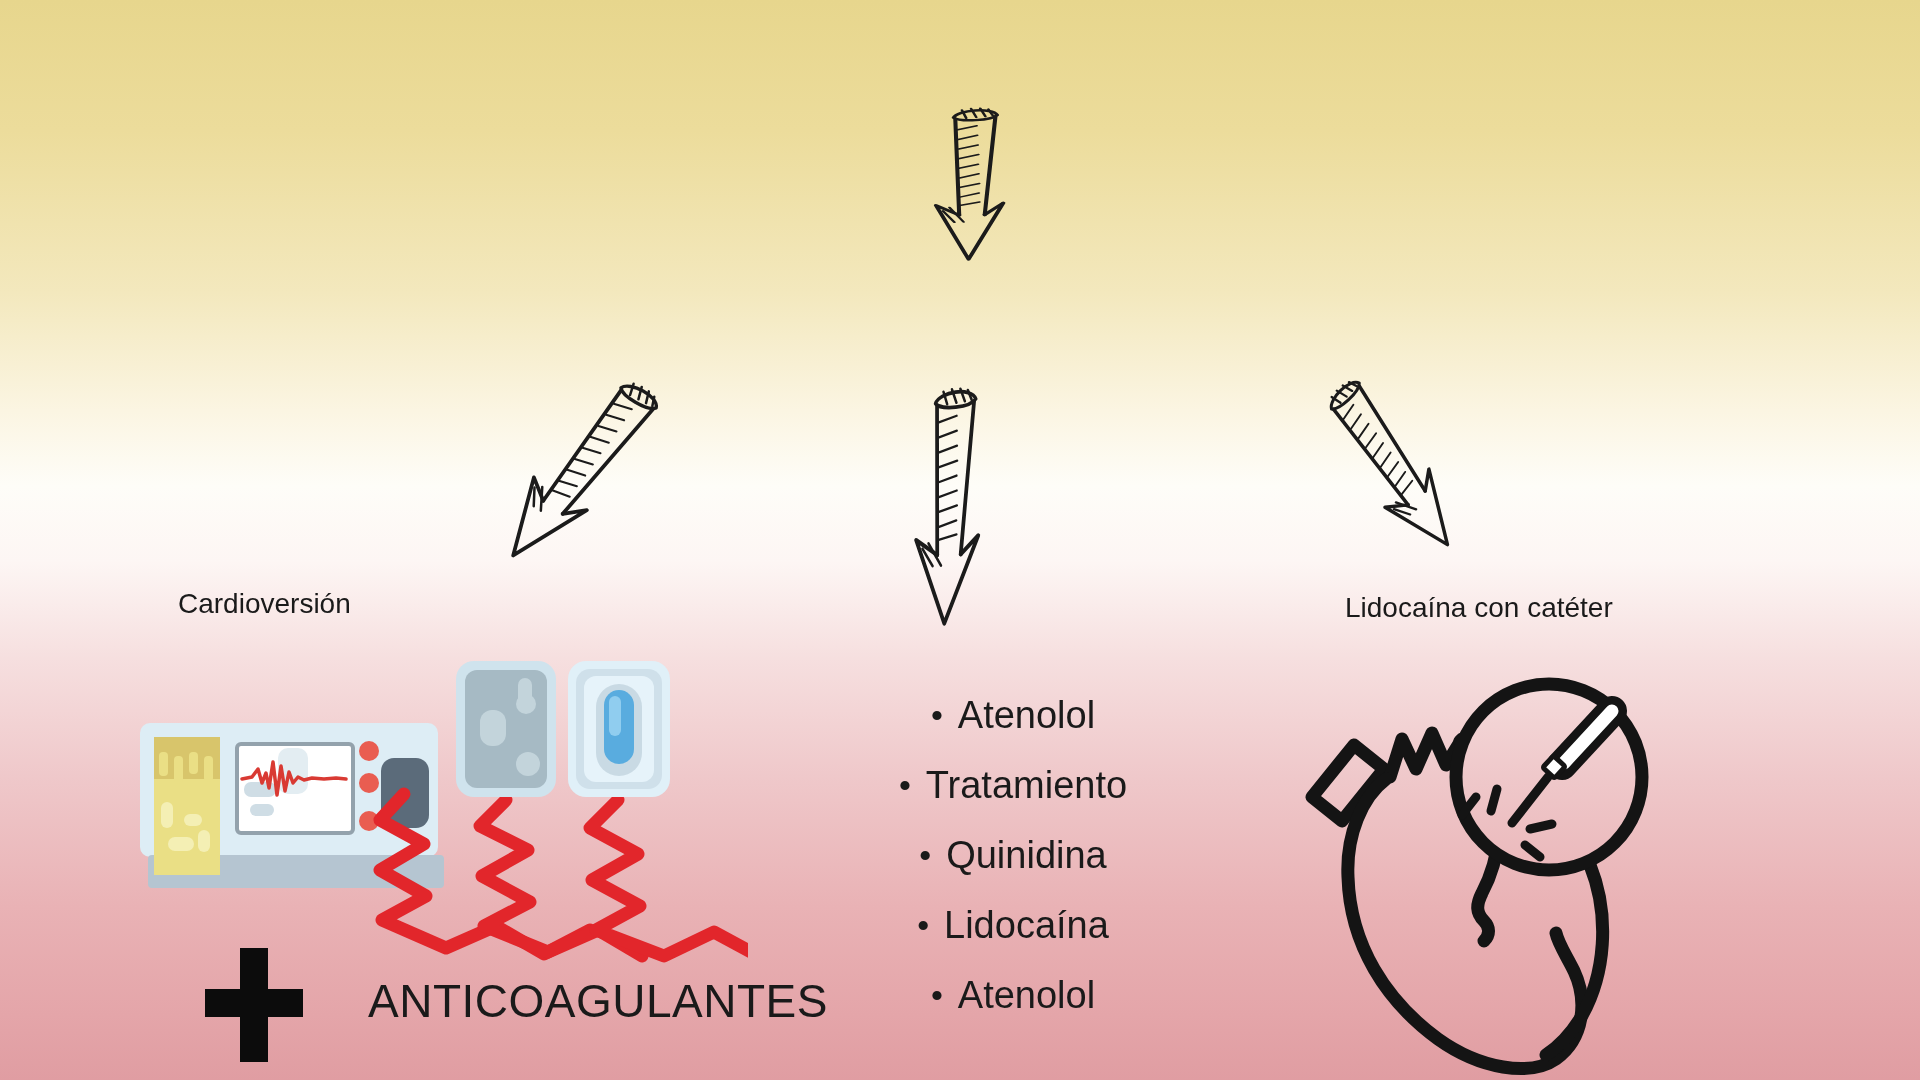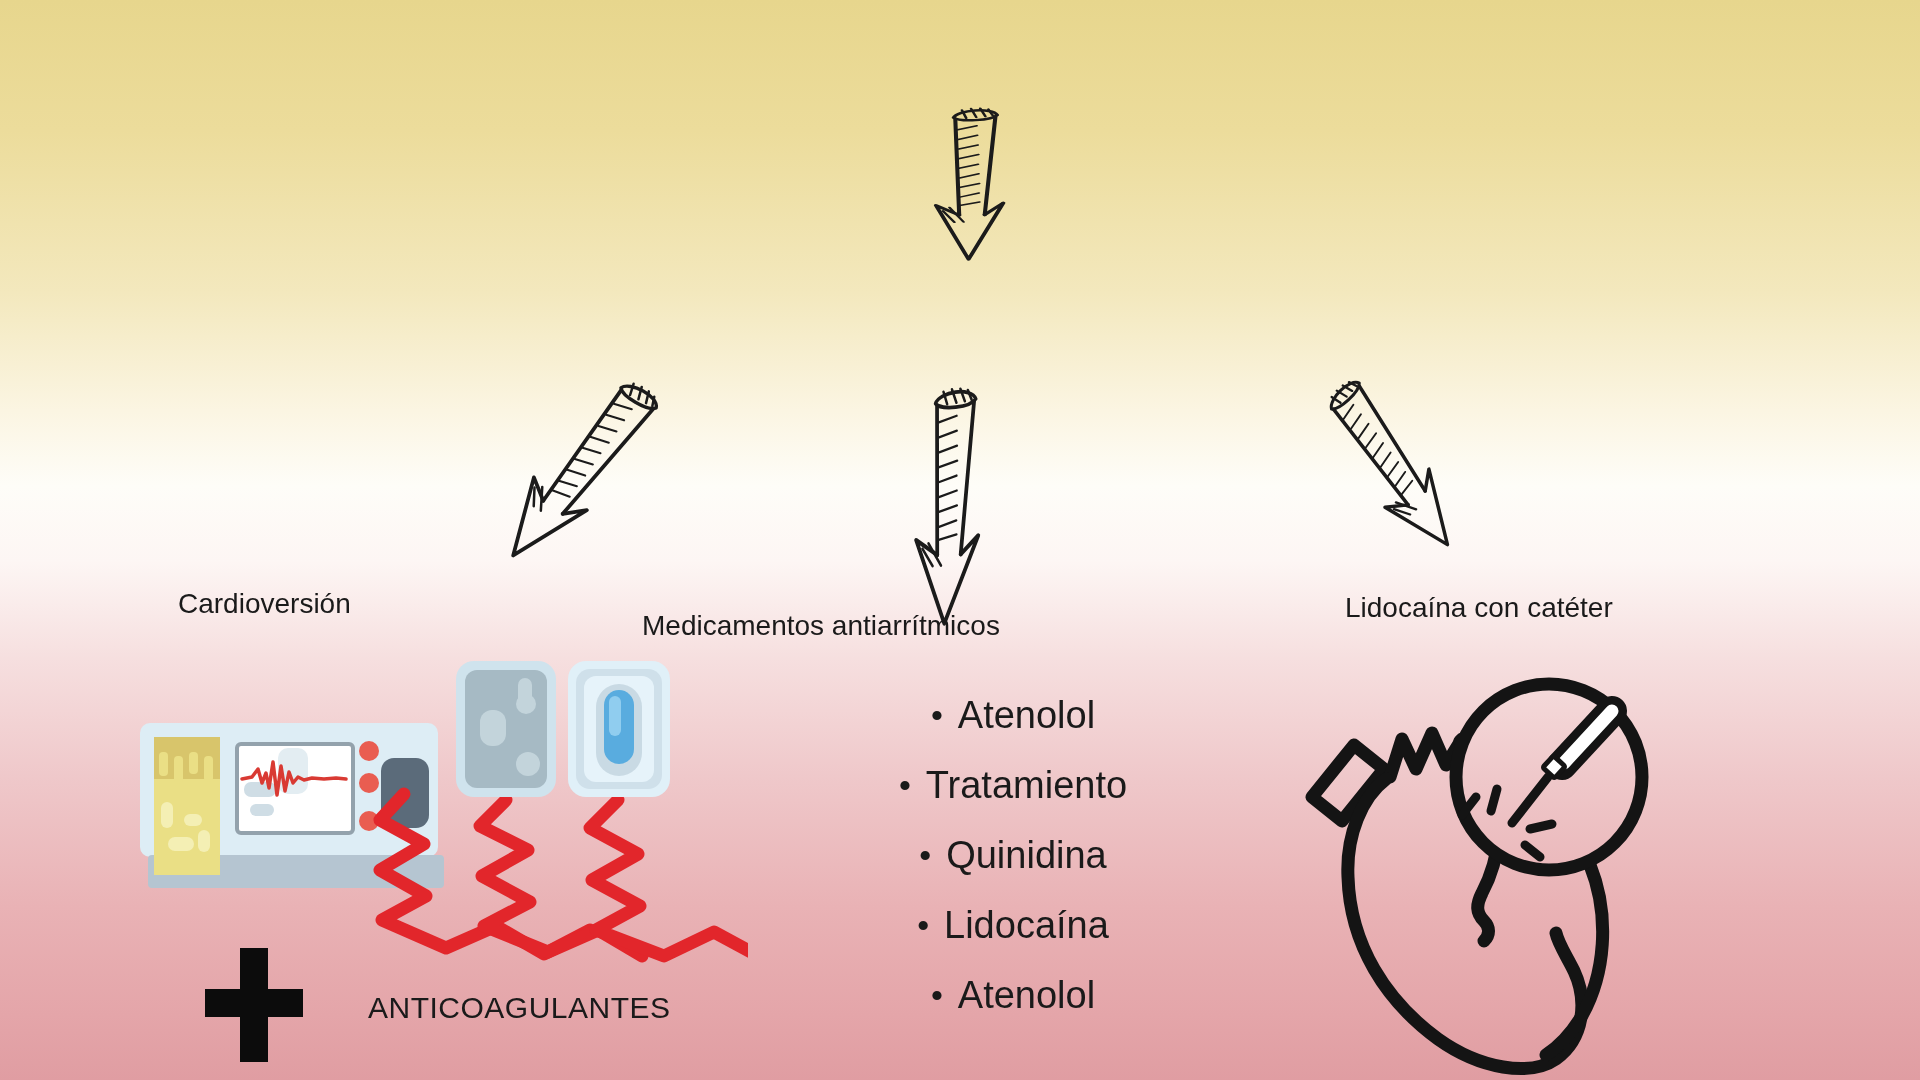--- a/index.html
+++ b/index.html
@@ -27,21 +27,21 @@
   #lbl-cardioversion{left:178px;top:588px;}
   #lbl-medications{left:642px;top:610px;width:600px;}
   #lbl-ablation{left:1345px;top:592px;}
   .med-list{left:813px;top:680px;width:400px;}
   .med-item{
     height:70px;display:flex;align-items:center;justify-content:center;
     gap:15px;font-size:38px;
   }
   .med-item .bullet{font-size:34px;line-height:1;}
   .anticoag{
-    left:368px;top:974px;font-size:30px;white-space:nowrap;letter-spacing:0.5px;margin-top:17px;
+    left:368px;top:974px;font-size:46px;white-space:nowrap;letter-spacing:0.5px;
   }
   svg.arrow{position:absolute;overflow:visible;}
   #arrow-top{left:923px;top:104px;transform:rotate(2deg);}
   #arrow-left{left:533px;top:360px;transform:rotate(38deg);}
   #arrow-middle{left:905px;top:382px;transform:rotate(2.5deg);}
   #arrow-right{left:1352px;top:365px;transform:rotate(-35deg);}
   .plus{left:205px;top:948px;width:98px;height:114px;}
   .plus .v{position:absolute;left:35px;top:0;width:28px;height:114px;background:#0c0c0c;}
   .plus .h{position:absolute;left:0;top:41px;width:98px;height:28px;background:#0c0c0c;}
   .hidden-defs{position:absolute;width:0;height:0;overflow:hidden;}
@@ -157,21 +157,20 @@
       <rect x="481" y="44" width="12" height="40" rx="6" fill="#90cdef"></rect>
     </g>
   </svg>
 
   <div class="abs plus">
     <div class="v"></div>
       <div class="h"></div>
   </div>
   <div class="abs anticoag">ANTICOAGULANTES</div>
 
-  <div id="lbl-medications" class="abs section-label">Medicamentos antiarrítmicos</div>
 
   <div class="abs med-list">
     <div class="med-item">
       <span class="bullet">•</span>
       <span>Atenolol</span>
     </div>
     <div class="med-item">
       <span class="bullet">•</span>
       <span>Tratamiento</span>
     </div>

